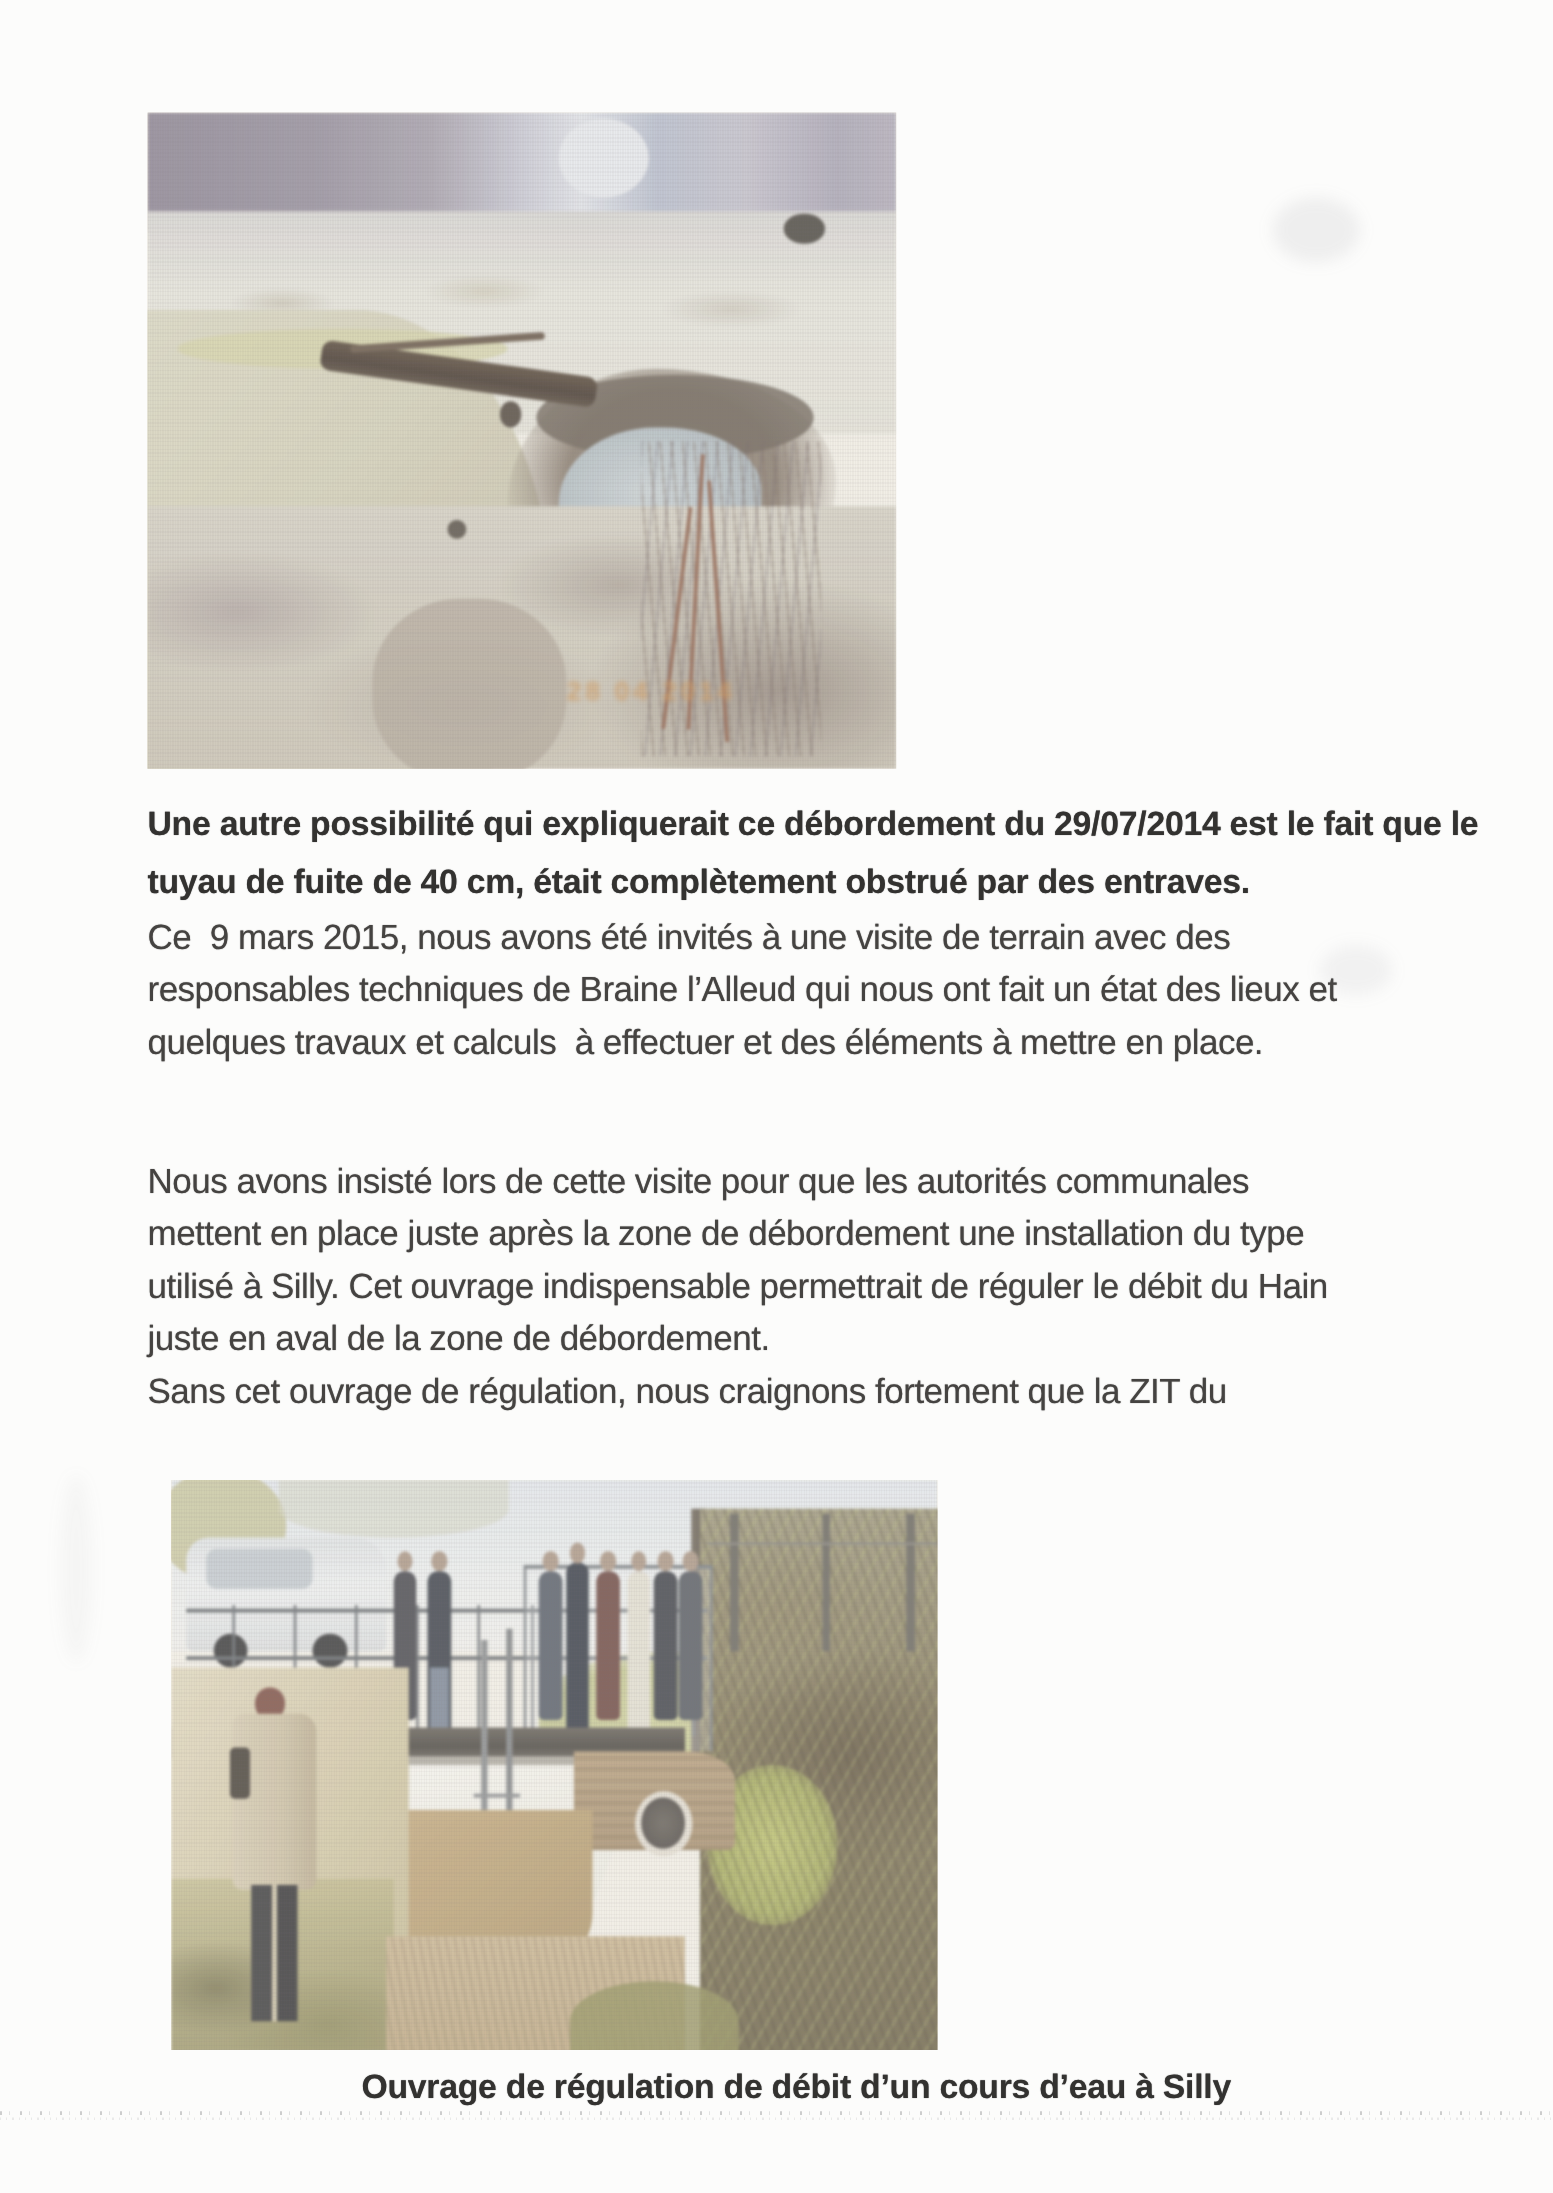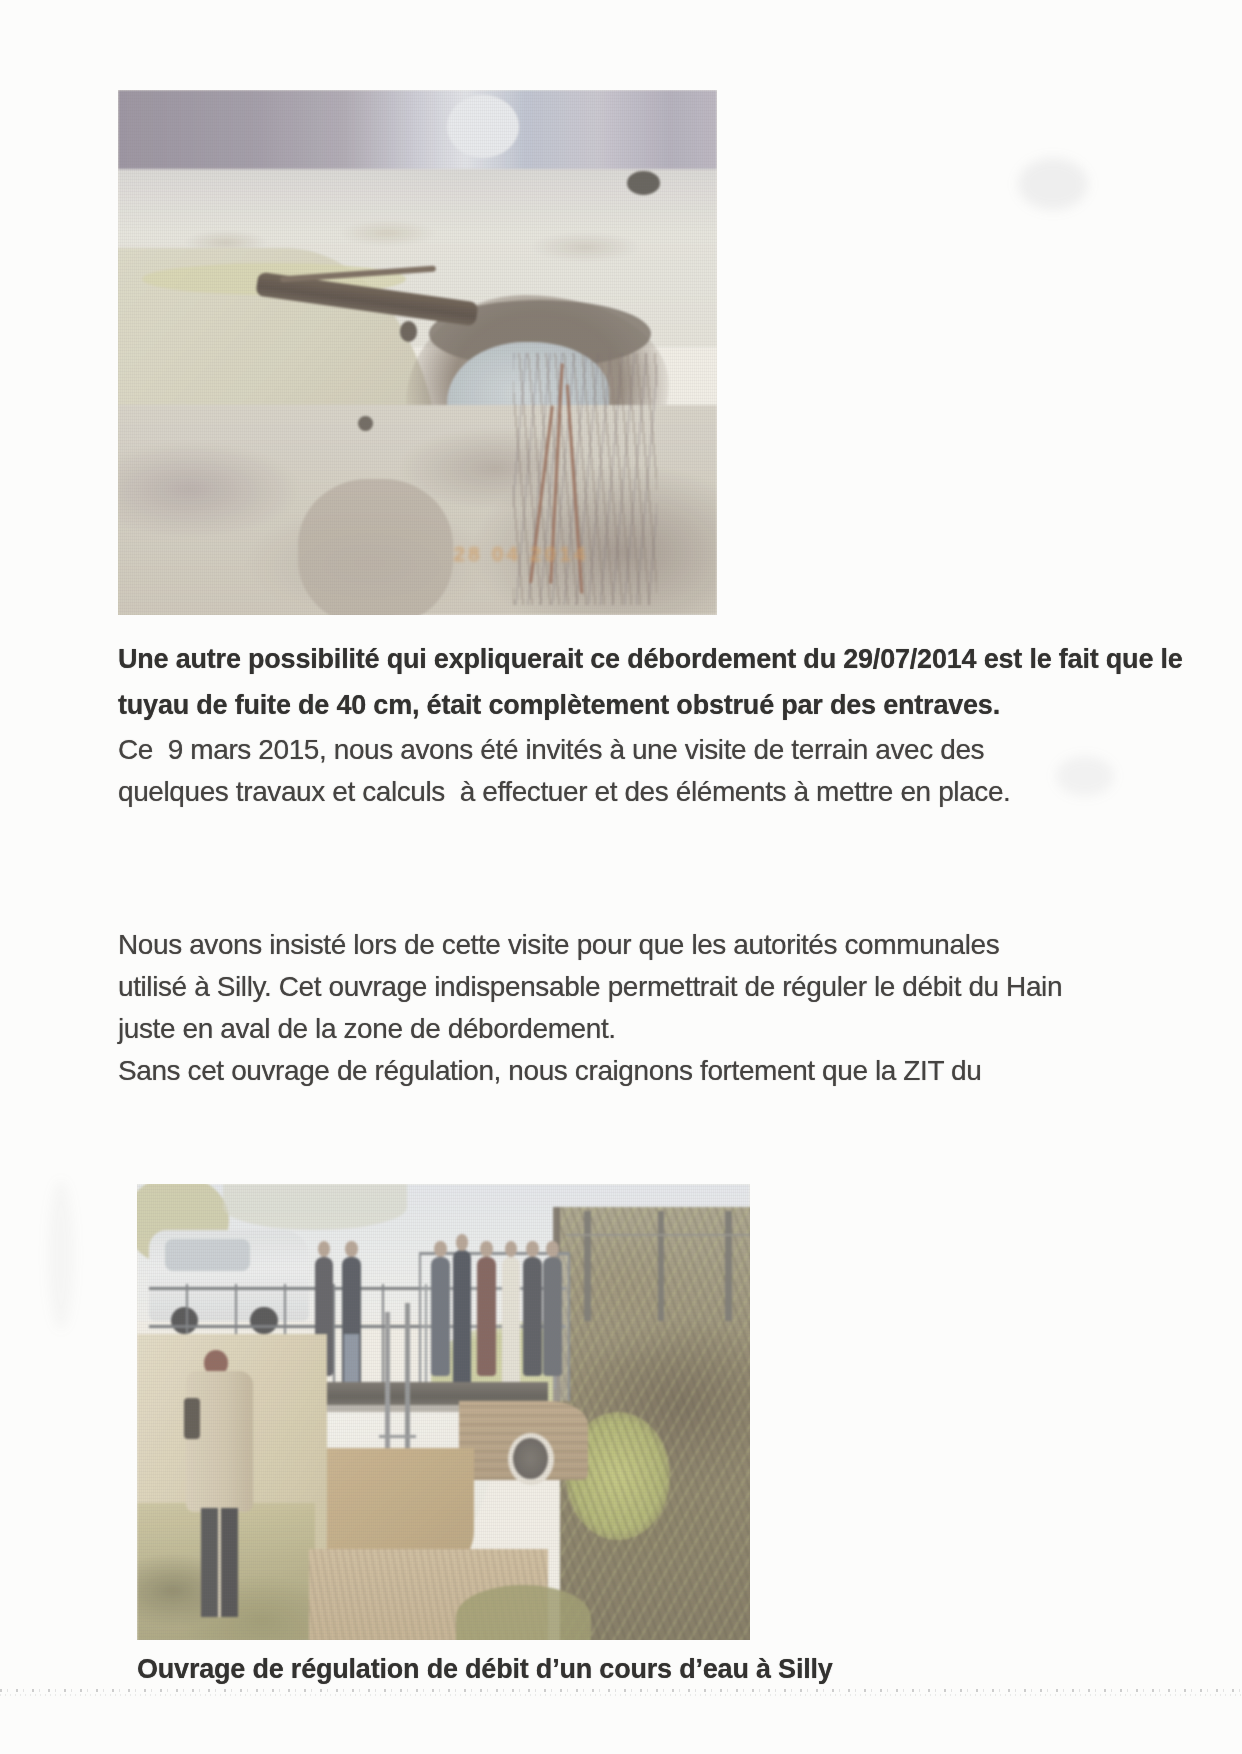--- a/index.html
+++ b/index.html
@@ -221,25 +221,27 @@
     <div class="grain"></div>
   </figure>
 
   <p class="caption cap1" style="margin:0;">
     <span class="tline" style="display:block">Une autre possibilité qui expliquerait ce débordement du 29/07/2014 est le fait que le</span>
     <span class="tline" style="display:block">tuyau de fuite de 40 cm, était complètement obstrué par des entraves.</span>
   </p>
 
   <div class="para para1">
     <div class="tline">Ce  9 mars 2015, nous avons été invités à une visite de terrain avec des</div>
+    <div class="tline">responsables techniques de Braine l’Alleud qui nous ont fait un état des lieux et</div>
     <div class="tline">quelques travaux et calculs  à effectuer et des éléments à mettre en place.</div>
   </div>
 
   <div class="para para2">
     <div class="tline">Nous avons insisté lors de cette visite pour que les autorités communales</div>
+    <div class="tline">mettent en place juste après la zone de débordement une installation du type</div>
     <div class="tline">utilisé à Silly. Cet ouvrage indispensable permettrait de réguler le débit du Hain</div>
     <div class="tline">juste en aval de la zone de débordement.</div>
     <div class="tline">Sans cet ouvrage de régulation, nous craignons fortement que la ZIT du</div>
   </div>
 
   <figure class="photo photo2" style="margin:0;">
     <div class="scene">
       <div class="p2-sky"></div>
       <div class="p2-foliage-tl"></div>
       <div class="p2-trees-top"></div>
@@ -300,21 +302,21 @@
       <div class="p2-streambed"></div>
       <div class="p2-grass-bot-r"></div>
       <div class="p2-woman-head"></div>
       <div class="p2-woman-coat"></div>
       <div class="p2-woman-bag"></div>
       <div class="p2-woman-legs"></div>
     </div>
     <div class="grain"></div>
   </figure>
 
-  <p class="caption cap2" style="margin:0;">
+  <p class="caption cap2" style="margin:0;text-align:center;">
     <span class="tline">Ouvrage de régulation de débit d’un cours d’eau à Silly</span>
   </p>
 
   <div class="speckle-band"></div>
   <div class="smudge sm1"></div>
   <div class="smudge sm2"></div>
   <div class="smudge sm3"></div>
 
 </div>
 

